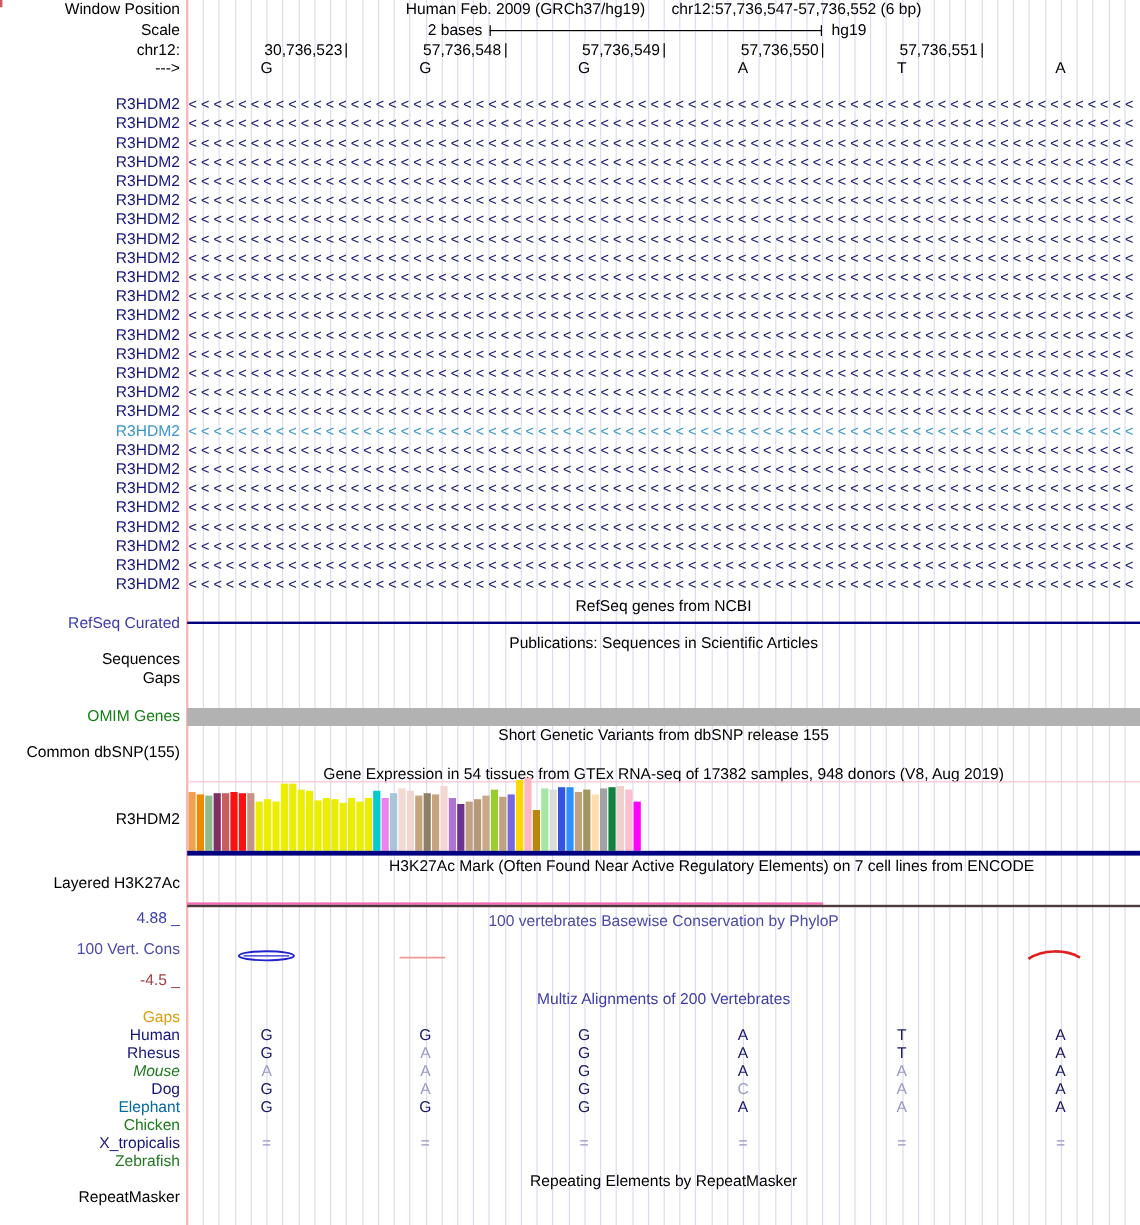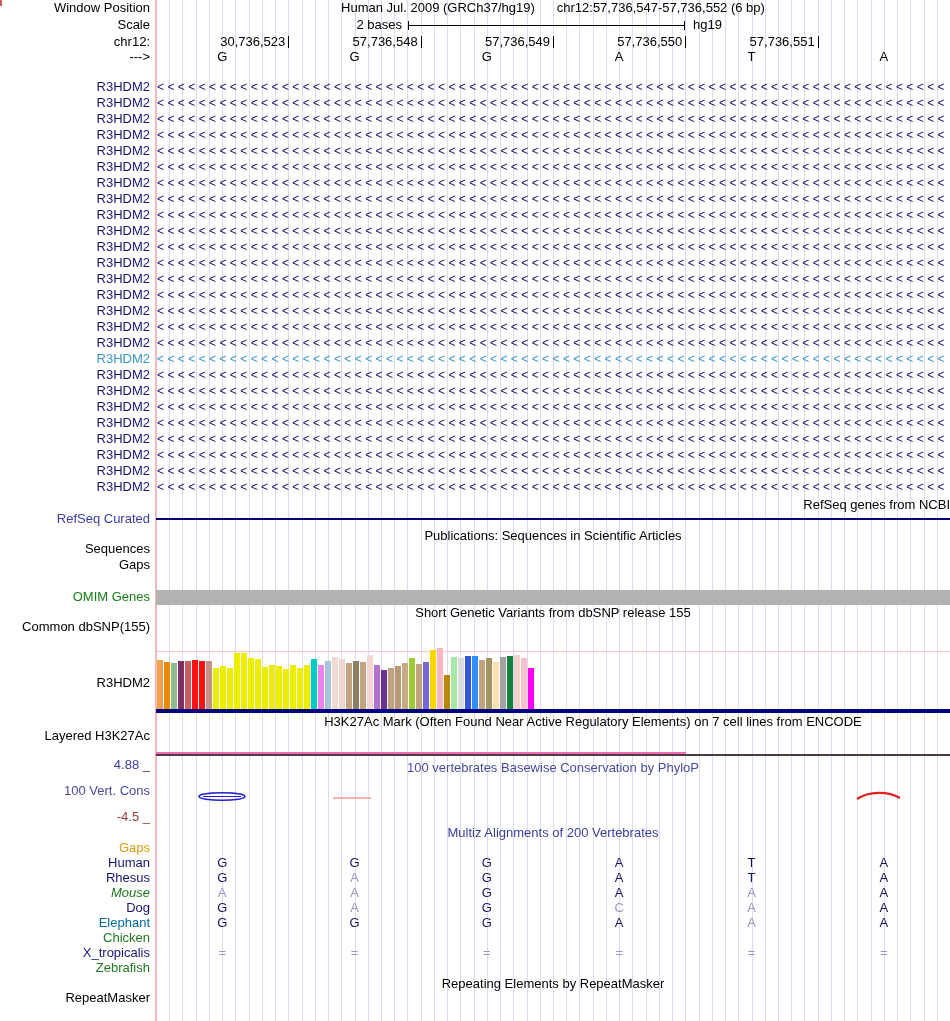--- a/index.html
+++ b/index.html
@@ -95,21 +95,21 @@
       <div class="gl" style="left: 897.07px; background: rgb(220, 220, 240);"></div>
       <div class="gl" style="left: 910.3px; background: rgb(220, 220, 240);"></div>
       <div class="gl" style="left: 923.53px; background: rgb(220, 220, 240);"></div>
       <div class="gl" style="left: 936.77px; background: rgb(220, 220, 240);"></div>
     </div>
   <div class="left-border"></div>
   <div class="abs" style="left:0;top:0;width:2px;height:6px;background:#d05858;"></div>
 
   <div class="lbl" style="top:1px;">Window Position</div>
   <div class="ttl" style="top:1px;">
-    <span>Human Jul. 2009 (GRCh37/hg19)</span><span style="display:inline-block;width:22px;"></span><span>chr12:57,736,547-57,736,552 (6 bp)</span>
+    <span>Human Feb. 2009 (GRCh37/hg19)</span><span style="display:inline-block;width:22px;"></span><span>chr12:57,736,547-57,736,552 (6 bp)</span>
   </div>
 
   <div class="lbl" style="top:18px;">Scale</div>
   <div class="abs" style="left:156px;top:18px;width:246px;text-align:right;font-size:13px;line-height:14px;">2 bases</div>
   <div class="ruler-tick" style="left:408px;top:21px;"></div>
   <div class="ruler-line" style="left:408px;top:25px;width:277px;"></div>
   <div class="ruler-tick" style="left:684px;top:21px;"></div>
   <div class="abs" style="left:693px;top:18px;font-size:13px;line-height:14px;">hg19</div>
 
   <div class="lbl" style="top:35px;">chr12:</div>
@@ -184,34 +184,35 @@
       <div class="lbl" style="top: 432px; color: rgb(21, 21, 125);">R3HDM2</div>
       <div class="generow" style="top: 432px; color: rgb(22, 22, 107);">&lt;&lt;&lt;&lt;&lt;&lt;&lt;&lt;&lt;&lt;&lt;&lt;&lt;&lt;&lt;&lt;&lt;&lt;&lt;&lt;&lt;&lt;&lt;&lt;&lt;&lt;&lt;&lt;&lt;&lt;&lt;&lt;&lt;&lt;&lt;&lt;&lt;&lt;&lt;&lt;&lt;&lt;&lt;&lt;&lt;&lt;&lt;&lt;&lt;&lt;&lt;&lt;&lt;&lt;&lt;&lt;&lt;&lt;&lt;&lt;&lt;&lt;&lt;&lt;&lt;&lt;&lt;&lt;&lt;&lt;&lt;&lt;&lt;&lt;&lt;&lt;&lt;&lt;&lt;&lt;&lt;&lt;&lt;&lt;&lt;&lt;&lt;&lt;&lt;&lt;</div>
       <div class="lbl" style="top: 448px; color: rgb(21, 21, 125);">R3HDM2</div>
       <div class="generow" style="top: 448px; color: rgb(22, 22, 107);">&lt;&lt;&lt;&lt;&lt;&lt;&lt;&lt;&lt;&lt;&lt;&lt;&lt;&lt;&lt;&lt;&lt;&lt;&lt;&lt;&lt;&lt;&lt;&lt;&lt;&lt;&lt;&lt;&lt;&lt;&lt;&lt;&lt;&lt;&lt;&lt;&lt;&lt;&lt;&lt;&lt;&lt;&lt;&lt;&lt;&lt;&lt;&lt;&lt;&lt;&lt;&lt;&lt;&lt;&lt;&lt;&lt;&lt;&lt;&lt;&lt;&lt;&lt;&lt;&lt;&lt;&lt;&lt;&lt;&lt;&lt;&lt;&lt;&lt;&lt;&lt;&lt;&lt;&lt;&lt;&lt;&lt;&lt;&lt;&lt;&lt;&lt;&lt;&lt;&lt;</div>
       <div class="lbl" style="top: 464px; color: rgb(21, 21, 125);">R3HDM2</div>
       <div class="generow" style="top: 464px; color: rgb(22, 22, 107);">&lt;&lt;&lt;&lt;&lt;&lt;&lt;&lt;&lt;&lt;&lt;&lt;&lt;&lt;&lt;&lt;&lt;&lt;&lt;&lt;&lt;&lt;&lt;&lt;&lt;&lt;&lt;&lt;&lt;&lt;&lt;&lt;&lt;&lt;&lt;&lt;&lt;&lt;&lt;&lt;&lt;&lt;&lt;&lt;&lt;&lt;&lt;&lt;&lt;&lt;&lt;&lt;&lt;&lt;&lt;&lt;&lt;&lt;&lt;&lt;&lt;&lt;&lt;&lt;&lt;&lt;&lt;&lt;&lt;&lt;&lt;&lt;&lt;&lt;&lt;&lt;&lt;&lt;&lt;&lt;&lt;&lt;&lt;&lt;&lt;&lt;&lt;&lt;&lt;&lt;</div>
       <div class="lbl" style="top: 480px; color: rgb(21, 21, 125);">R3HDM2</div>
       <div class="generow" style="top: 480px; color: rgb(22, 22, 107);">&lt;&lt;&lt;&lt;&lt;&lt;&lt;&lt;&lt;&lt;&lt;&lt;&lt;&lt;&lt;&lt;&lt;&lt;&lt;&lt;&lt;&lt;&lt;&lt;&lt;&lt;&lt;&lt;&lt;&lt;&lt;&lt;&lt;&lt;&lt;&lt;&lt;&lt;&lt;&lt;&lt;&lt;&lt;&lt;&lt;&lt;&lt;&lt;&lt;&lt;&lt;&lt;&lt;&lt;&lt;&lt;&lt;&lt;&lt;&lt;&lt;&lt;&lt;&lt;&lt;&lt;&lt;&lt;&lt;&lt;&lt;&lt;&lt;&lt;&lt;&lt;&lt;&lt;&lt;&lt;&lt;&lt;&lt;&lt;&lt;&lt;&lt;&lt;&lt;&lt;</div>
     </div>
 
-  <div class="ttl" style="top:498px;text-align:right;">RefSeq genes from NCBI</div>
+  <div class="ttl" style="top:498px;">RefSeq genes from NCBI</div>
   <div class="lbl" style="top:512px;color:#3c3ca8;">RefSeq Curated</div>
   <div class="hline" style="left:156px;top:518px;width:794px;height:2px;background:#000080;"></div>
 
   <div class="ttl" style="top:529px;">Publications: Sequences in Scientific Articles</div>
   <div class="lbl" style="top:542px;">Sequences</div>
   <div class="lbl" style="top:558px;">Gaps</div>
 
   <div class="hline" style="left:156px;top:590px;width:794px;height:15px;background:#b2b2b2;"></div>
   <div class="lbl" style="top:590px;color:#158015;">OMIM Genes</div>
 
   <div class="ttl" style="top:606px;">Short Genetic Variants from dbSNP release 155</div>
   <div class="lbl" style="top:620px;">Common dbSNP(155)</div>
 
+  <div class="ttl" style="top:638px;">Gene Expression in 54 tissues from GTEx RNA-seq of 17382 samples, 948 donors (V8, Aug 2019)</div>
   <div class="hline" style="left:156px;top:651px;width:794px;height:1px;background:#ffc3cf;"></div>
   <div class="lbl" style="top:676px;">R3HDM2</div>
   <div id="gtex-bars">
       <div class="gtexbar" style="left: 157px; top: 660px; height: 49px; background: rgb(240, 160, 78);"></div>
       <div class="gtexbar" style="left: 164px; top: 662px; height: 47px; background: rgb(238, 138, 0);"></div>
       <div class="gtexbar" style="left: 171px; top: 663px; height: 46px; background: rgb(143, 188, 143);"></div>
       <div class="gtexbar" style="left: 178px; top: 661px; height: 48px; background: rgb(125, 48, 97);"></div>
       <div class="gtexbar" style="left: 185px; top: 661px; height: 48px; background: rgb(205, 92, 92);"></div>
       <div class="gtexbar" style="left: 192px; top: 660px; height: 49px; background: rgb(255, 16, 16);"></div>
       <div class="gtexbar" style="left: 199px; top: 661px; height: 48px; background: rgb(255, 16, 16);"></div>

